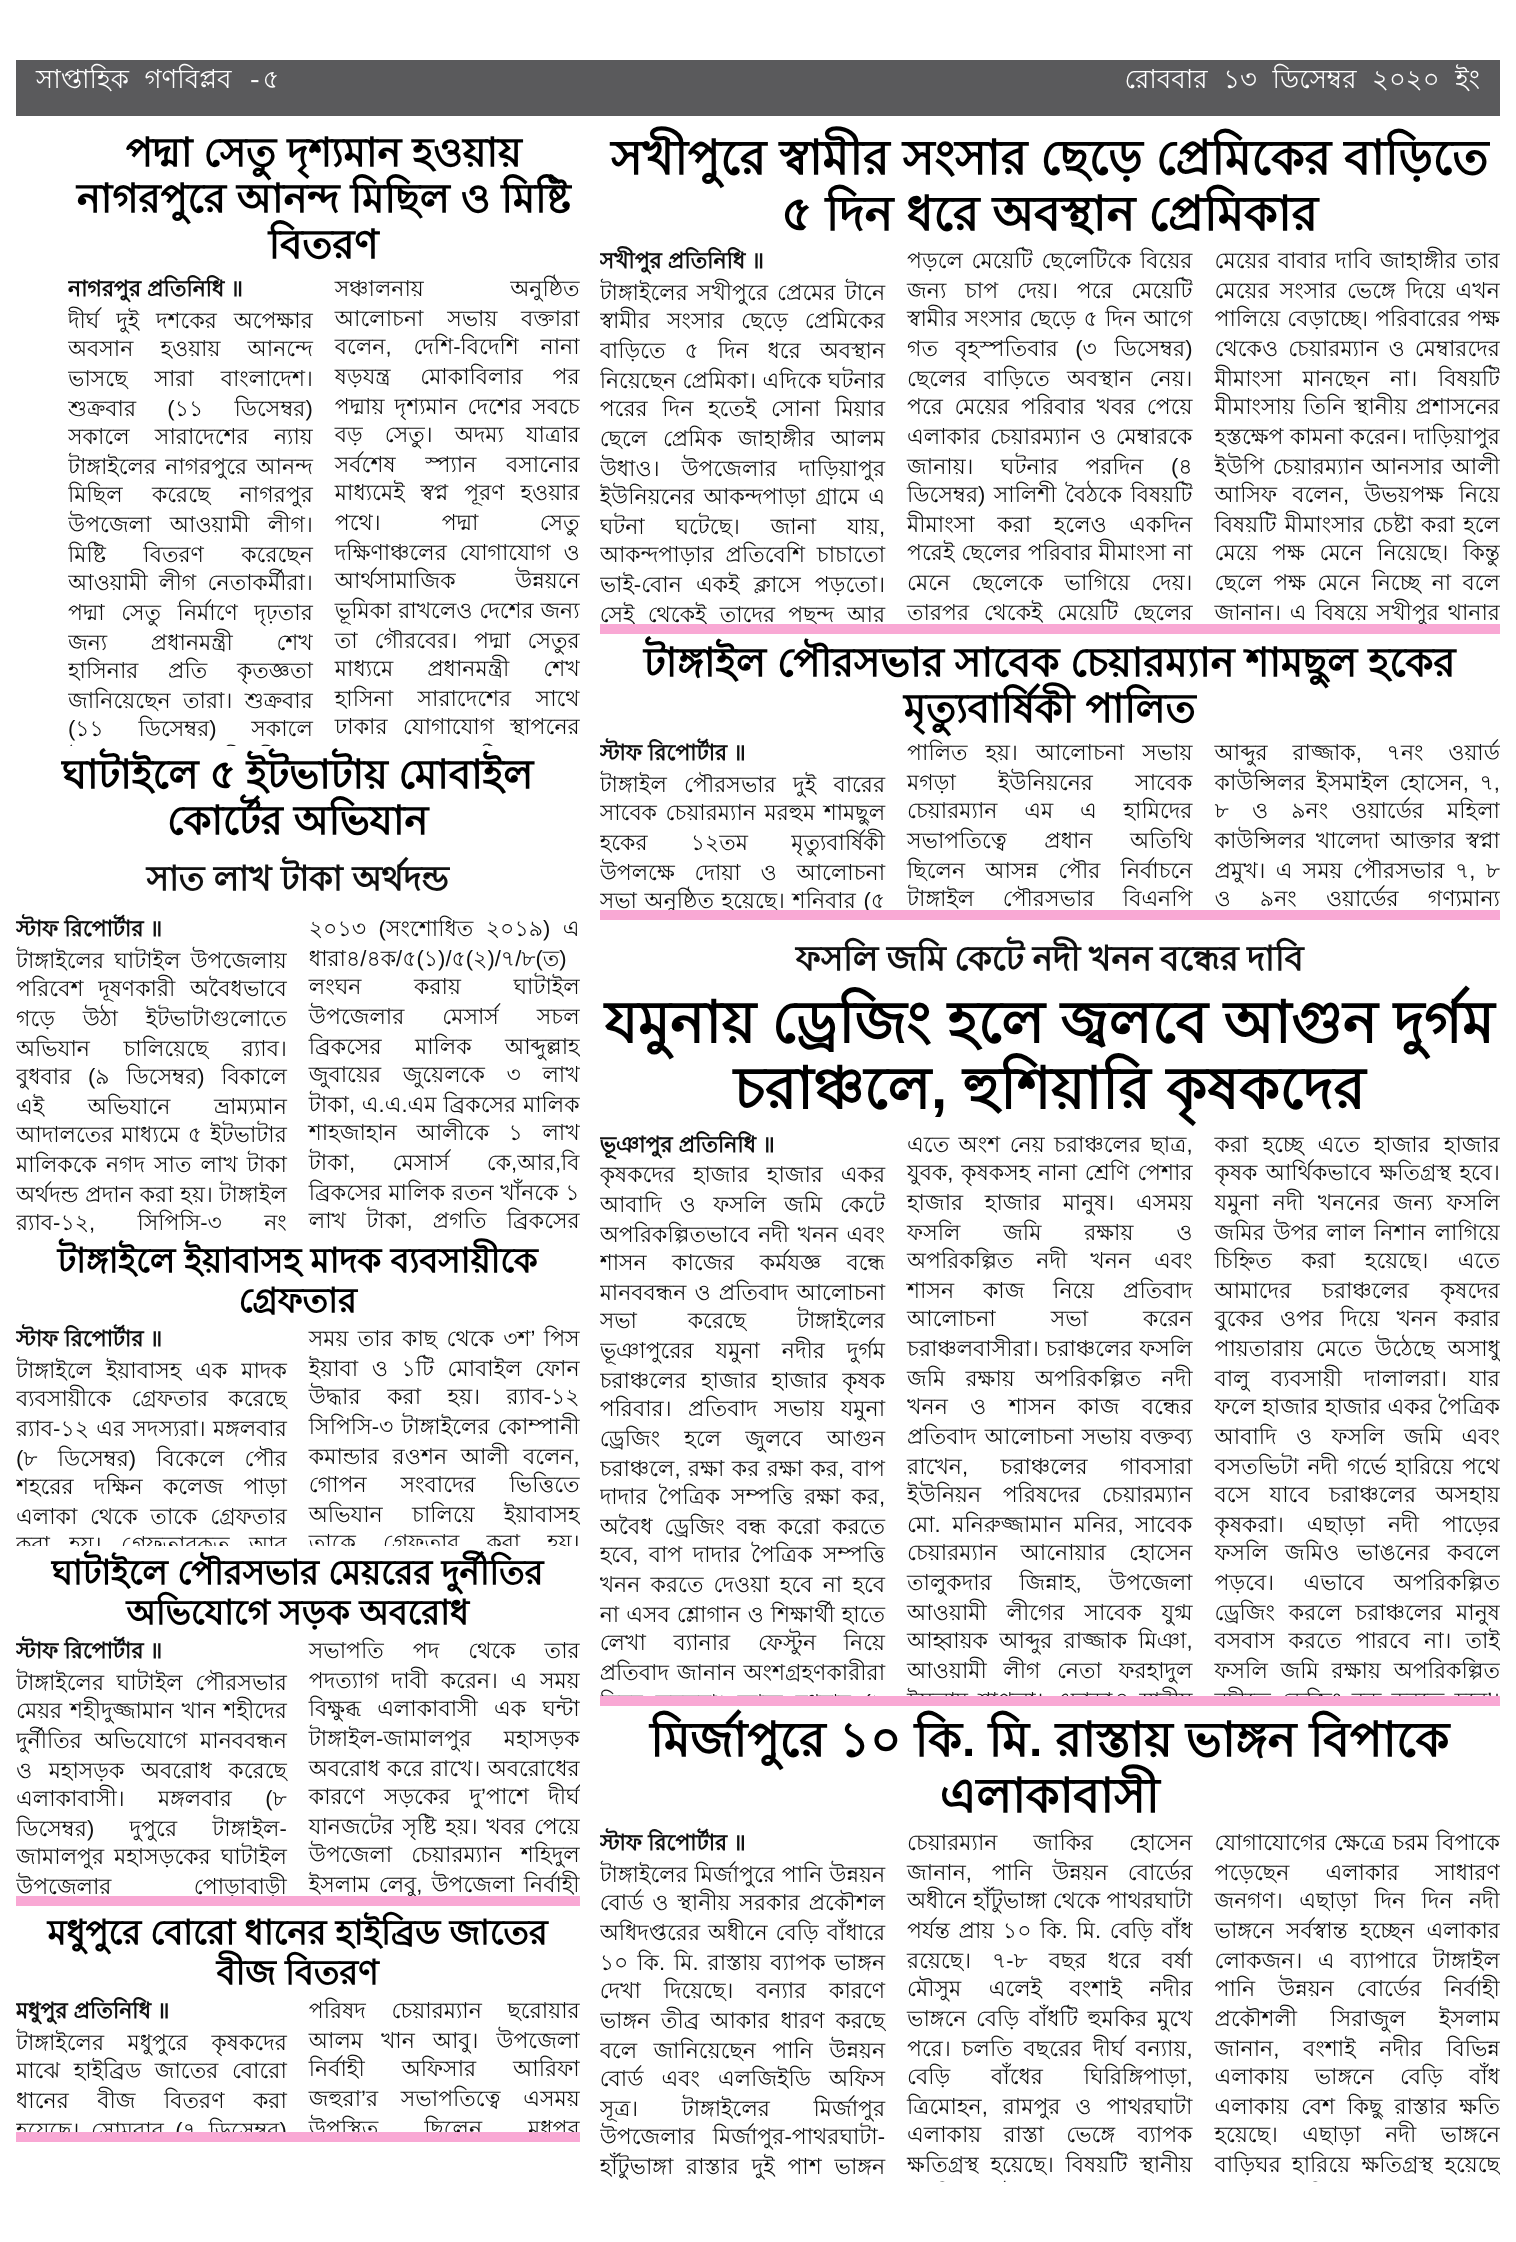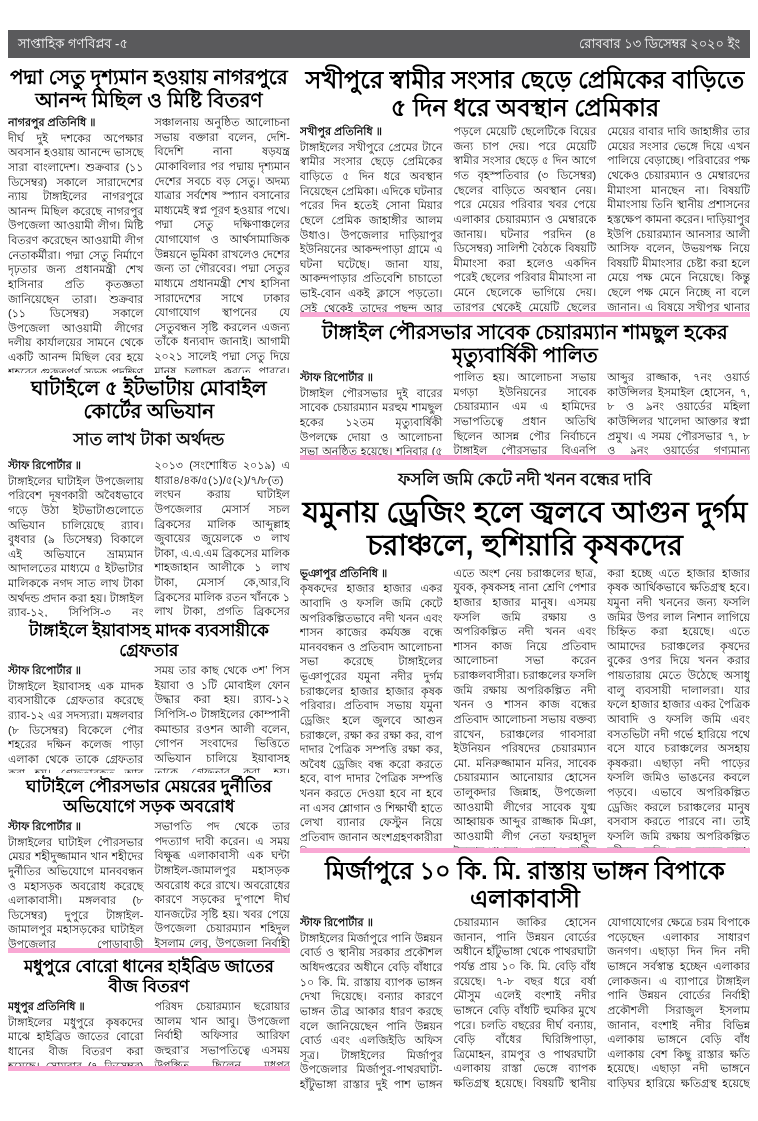--- a/index.html
+++ b/index.html
@@ -4,22 +4,22 @@
 <style>
   html,body{margin:0;padding:0;background:#e9e9e9;}
   .sheet{
     width:758px;height:1121px;margin:0 auto;background:#ffffff;
     font-family:"Liberation Sans","DejaVu Sans",sans-serif;
     color:#111;box-sizing:border-box;padding:30px 8px 8px 8px;
     overflow:hidden;position:relative;
   }
   .masthead{
     height:28px;background:#5a5a5c;color:#ffffff;
-    display:flex;align-items:center;justify-content:space-between;
-    padding:0 10px;font-size:13px;box-sizing:border-box;
+    display:flex;justify-content:space-between;
+    padding:0 10px;font-size:13px;box-sizing:border-box;font-family:Liberation Mono, monospace;
   }
   .content{display:flex;gap:10px;margin-top:4px;}
   .col-left{width:38.5%;}
   .col-right{width:61.5%;}
   article{box-sizing:border-box;overflow:hidden;padding:2px 0 3px 0;}
   .sep{border-bottom:5px solid #f9a8d4;}
   h1,h2,h3{margin:2px 0 3px 0;text-align:center;font-weight:bold;line-height:1.15;color:#000;}
   .hl-xl{font-size:29px;}
   .hl-lg{font-size:24px;}
   .hl-md{font-size:20px;}
@@ -27,21 +27,21 @@
   .kicker{font-size:17px;font-weight:bold;text-align:center;margin:4px 0 2px 0;font-family:Liberation Serif, serif;}
   .subhead{font-size:17px;font-weight:bold;text-align:center;margin:0 0 4px 0;}
   .body{
     font-size:11px;line-height:1.33;text-align:justify;
     column-gap:11px;column-rule:none;
   }
   .cols2{column-count:2;}
   .cols3{column-count:3;}
   .byline{display:block;font-weight:bold;font-size:11px;margin-bottom:1px;}
   
-  .a-l1{height:311px;} .a-l2{height:244px;} .a-l3{height:156px;}
+  .a-l1{height:311px;margin-left:26px;} .a-l2{height:244px;} .a-l3{height:156px;}
   .a-l4{height:180px;} .a-l5{height:118px;}
   .a-r1{height:255px;} .a-r2{height:143px;} .a-r3{height:393px;} .a-r4{height:238px;}
 </style>
 </head>
 <body>
 
 <div class="sheet">
 
   <header class="masthead">
     <span>সাপ্তাহিক গণবিপ্লব -৫</span>

